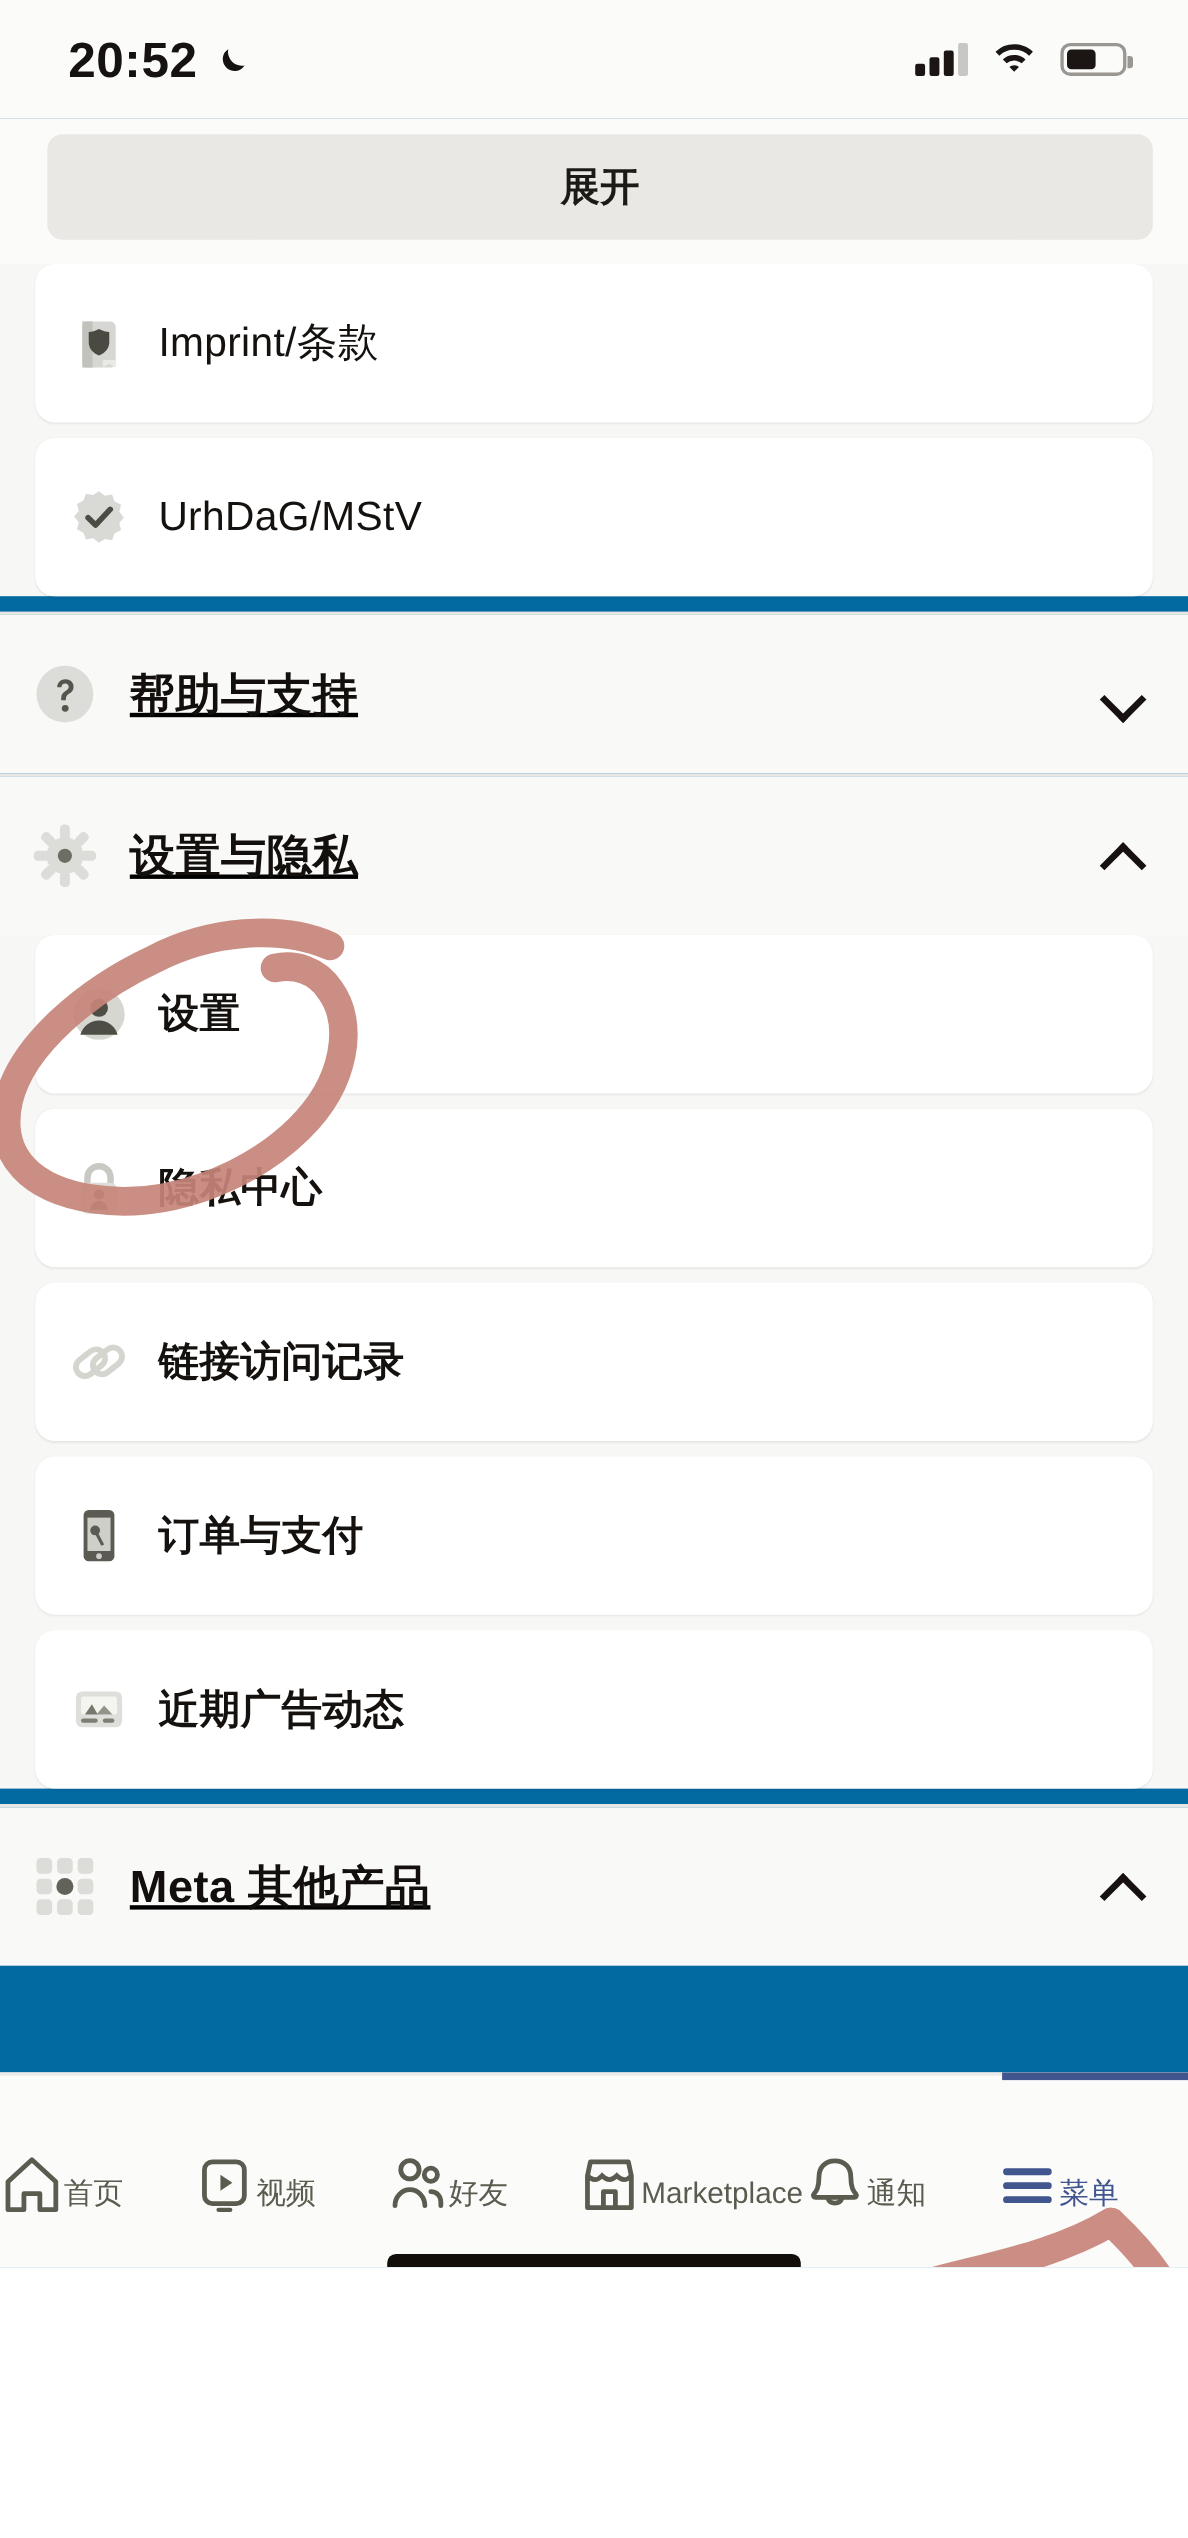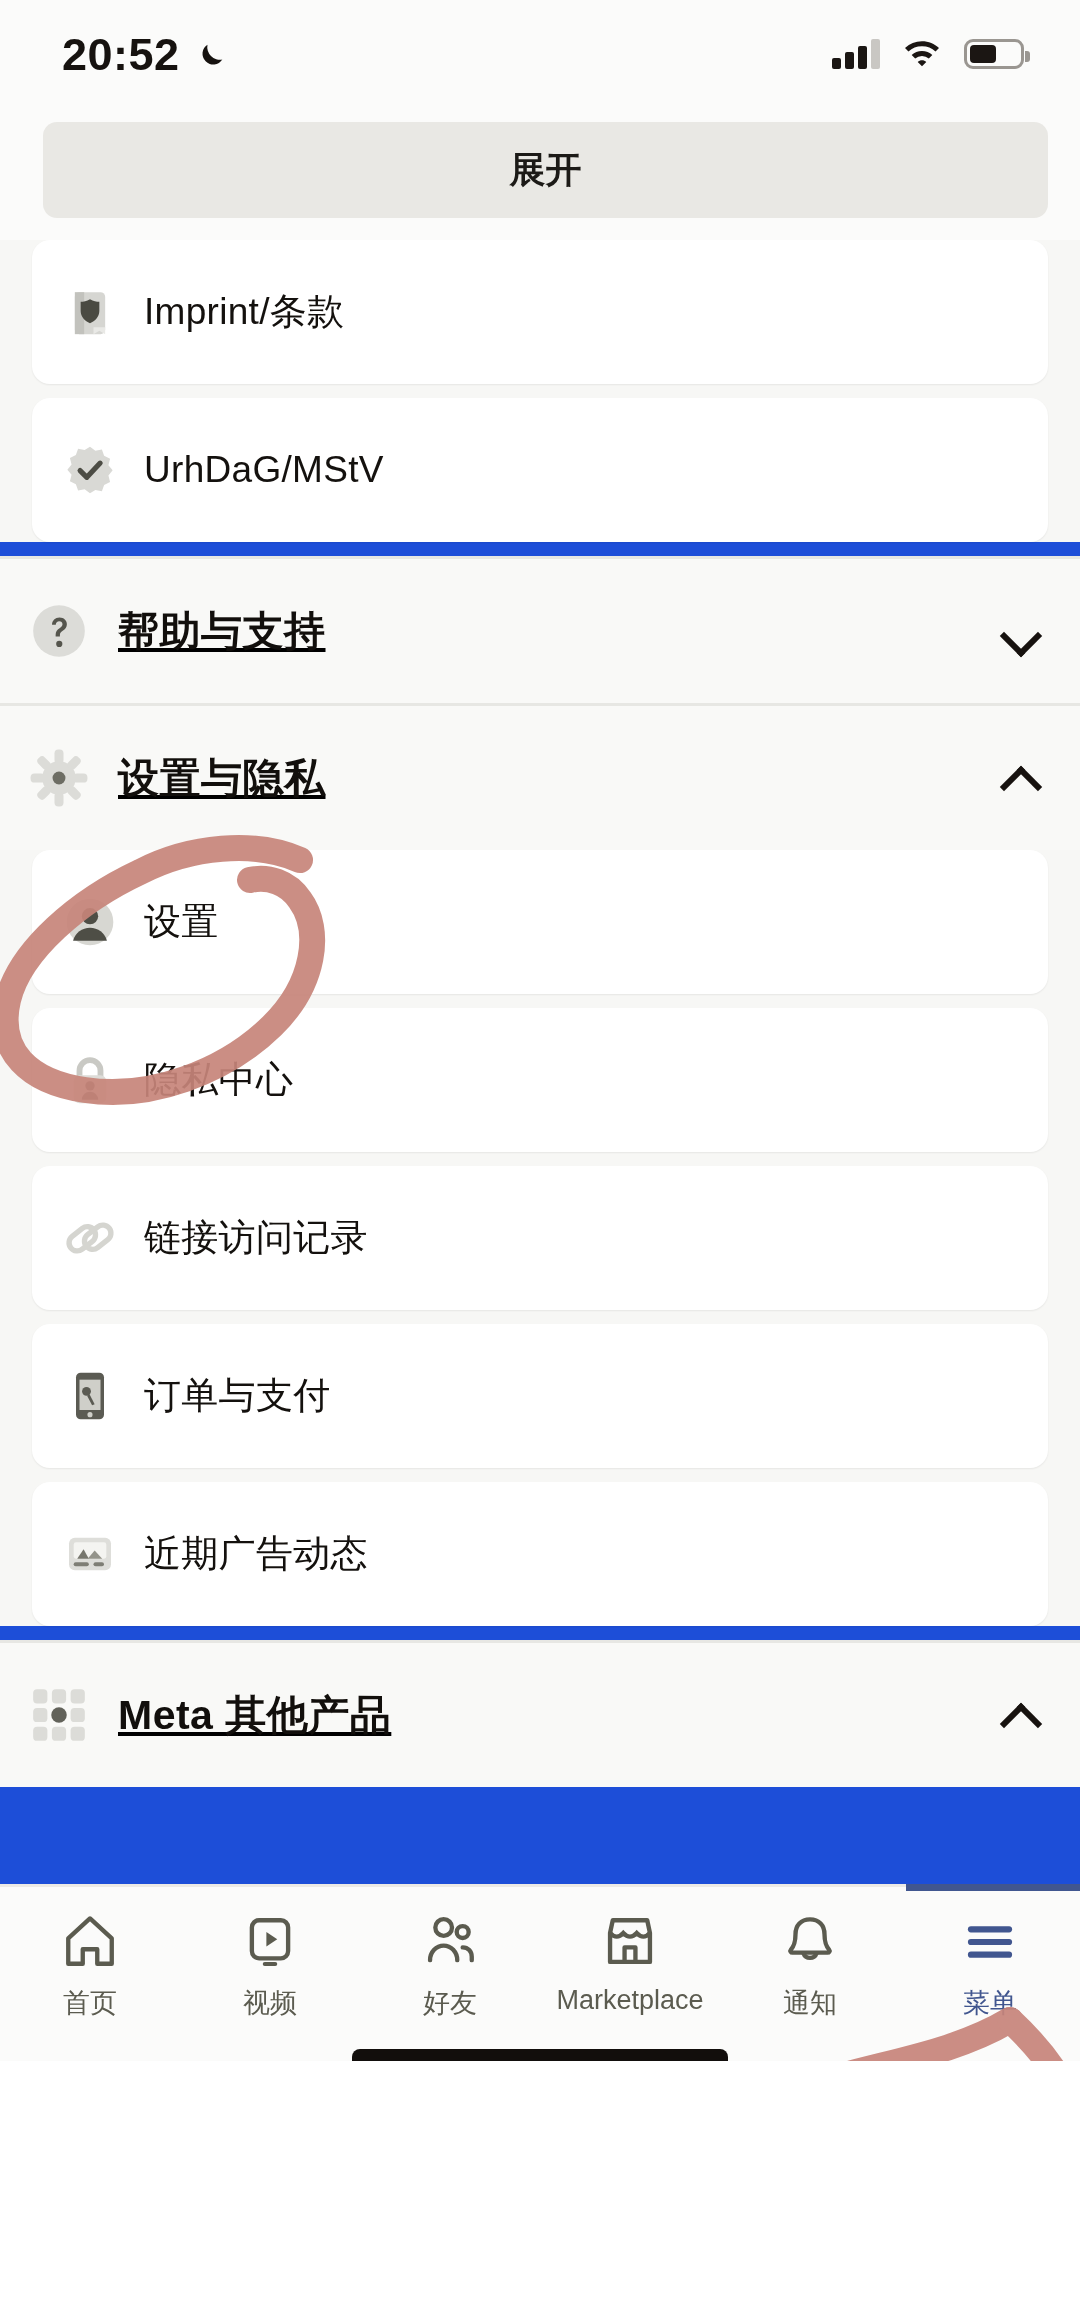--- a/index.html
+++ b/index.html
@@ -7,21 +7,21 @@
     width: 1080px;
     height: 2307px;
     background: #ffffff;
     font-family: "Liberation Sans", "DejaVu Sans", sans-serif;
     overflow: hidden;
   }
   #screen {
     position: relative;
     width: 1080px;
     height: 2061px;
-    background: #1d4ed8;
+    background: #0369a1;
     overflow: hidden;
   }
 
   
   #statusbar {
     position: relative;
     height: 108px;
     background: #fbfbfa;
     display: flex;
     align-items: center;
@@ -104,21 +104,21 @@
     height: 144px;
     margin-bottom: 14px;
     display: flex;
     align-items: center;
     padding-left: 30px;
     box-shadow: 0 1px 2px rgba(0,0,0,0.07);
     cursor: pointer;
   }
   .card .label {
     font-size: 37px;
-    font-weight: 400;
+    font-weight: 700;
     color: #14110e;
     margin-left: 26px;
     letter-spacing: 0.3px;
   }
   .card.ascii .label { font-weight: 400; }
 
   .sect-header {
     height: 144px;
     display: flex;
     align-items: center;
@@ -168,21 +168,21 @@
     left: 0; right: 0; bottom: 0;
     height: 177px;
     background: #fbfbfa;
     border-top: 3px solid #eceae6;
     display: flex;
     z-index: 40;
   }
   .nav-item {
     flex: 1;
     display: flex;
-    flex-direction: column;
+    flex-direction: row;
     align-items: center;
     justify-content: flex-start;
     padding-top: 26px;
     position: relative;
     cursor: pointer;
   }
   .nav-item .nav-label {
     font-size: 27px;
     color: #5b5b4f;
     margin-top: 14px;

